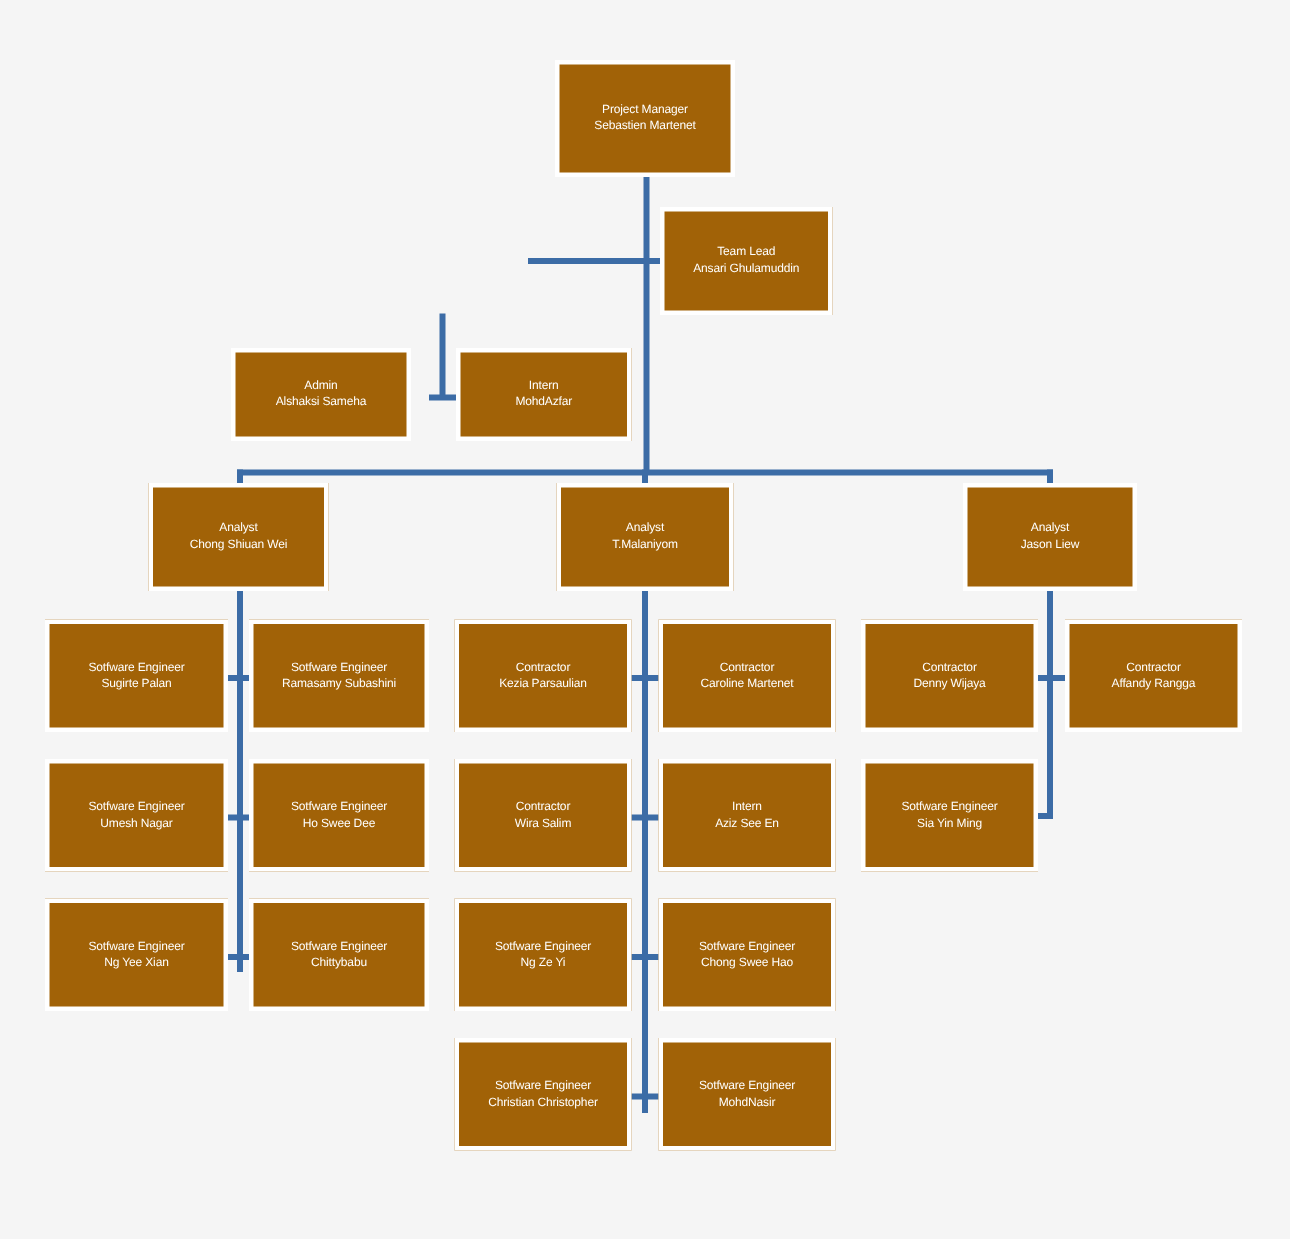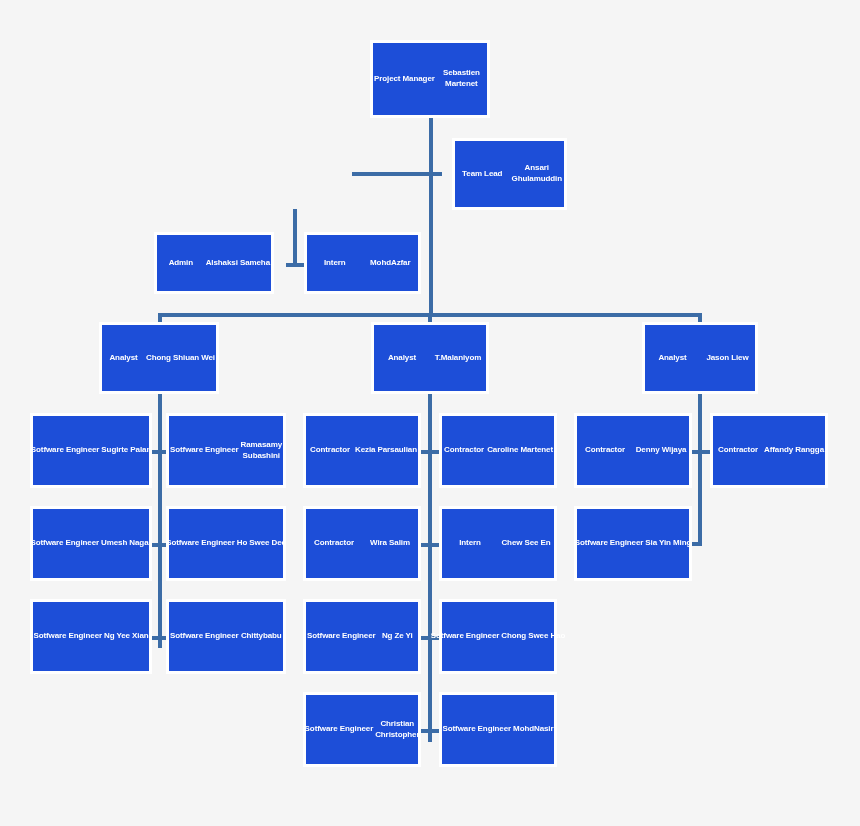--- a/index.html
+++ b/index.html
@@ -14,30 +14,30 @@
     overflow: hidden;
   }
   #chart {
     position: relative;
     width: 860px;
     height: 826px;
   }
   .node {
     position: absolute;
     box-sizing: border-box;
-    background: #1d4ed8;
+    background: #a16207;
     border: 3px solid #ffffff;
     color: #ffffff;
     display: flex;
-    flex-direction: row;
+    flex-direction: column;
     align-items: center;
     justify-content: center;
     text-align: center;
     line-height: 1.32;
-    font-weight: bold;
+    font-weight: normal;
     letter-spacing: -0.1px;
     z-index: 5;
   }
   .node .role,
   .node .person {
     display: block;
     width: 100%;
     padding: 0 1px;
     white-space: nowrap;
   }
@@ -82,21 +82,21 @@
   <div class="conn" style="left:698px; top:394px; width:4px; height:152px;"></div>
   <div class="conn" style="left:688px; top:450px; width:24px; height:4px;"></div>
   <div class="conn" style="left:678px; top:542px; width:24px; height:4px;"></div>
 
   <div class="node wrapname" style="left: 370px; top: 40px; width: 120px; height: 78px; font-size: 8px;">
     <span class="role">Project Manager</span>
     <span class="person">Sebastien Martenet</span>
   </div>
 
 
-  <div class="node wrapname" style="left: 452px; top: 138px; width: 115px; height: 72px; font-size: 8px;">
+  <div class="node wrapname" style="left: 440px; top: 138px; width: 115px; height: 72px; font-size: 8px;">
     <span class="role">Team Lead</span>
     <span class="person">Ansari Ghulamuddin</span>
   </div>
 
   <div class="node" style="left: 154px; top: 232px; width: 120px; height: 62px; font-size: 8px;">
     <span class="role">Admin</span>
     <span class="person">Alshaksi Sameha</span>
   </div>
 
   <div class="node" style="left: 304px; top: 232px; width: 117px; height: 62px; font-size: 8px;">
@@ -159,21 +159,21 @@
     <span class="person">Caroline Martenet</span>
   </div>
 
   <div class="node" style="left: 303px; top: 506px; width: 118px; height: 75px; font-size: 8px;">
     <span class="role">Contractor</span>
     <span class="person">Wira Salim</span>
   </div>
 
   <div class="node" style="left: 439px; top: 506px; width: 118px; height: 75px; font-size: 8px;">
     <span class="role">Intern</span>
-    <span class="person">Chew See En</span>
+    <span class="person">Aziz See En</span>
   </div>
 
   <div class="node" style="left: 303px; top: 599px; width: 118px; height: 75px; font-size: 8px;">
     <span class="role">Sotfware Engineer</span>
     <span class="person">Ng Ze Yi</span>
   </div>
 
   <div class="node" style="left: 439px; top: 599px; width: 118px; height: 75px; font-size: 8px;">
     <span class="role">Sotfware Engineer</span>
     <span class="person">Chong Swee Hao</span>

